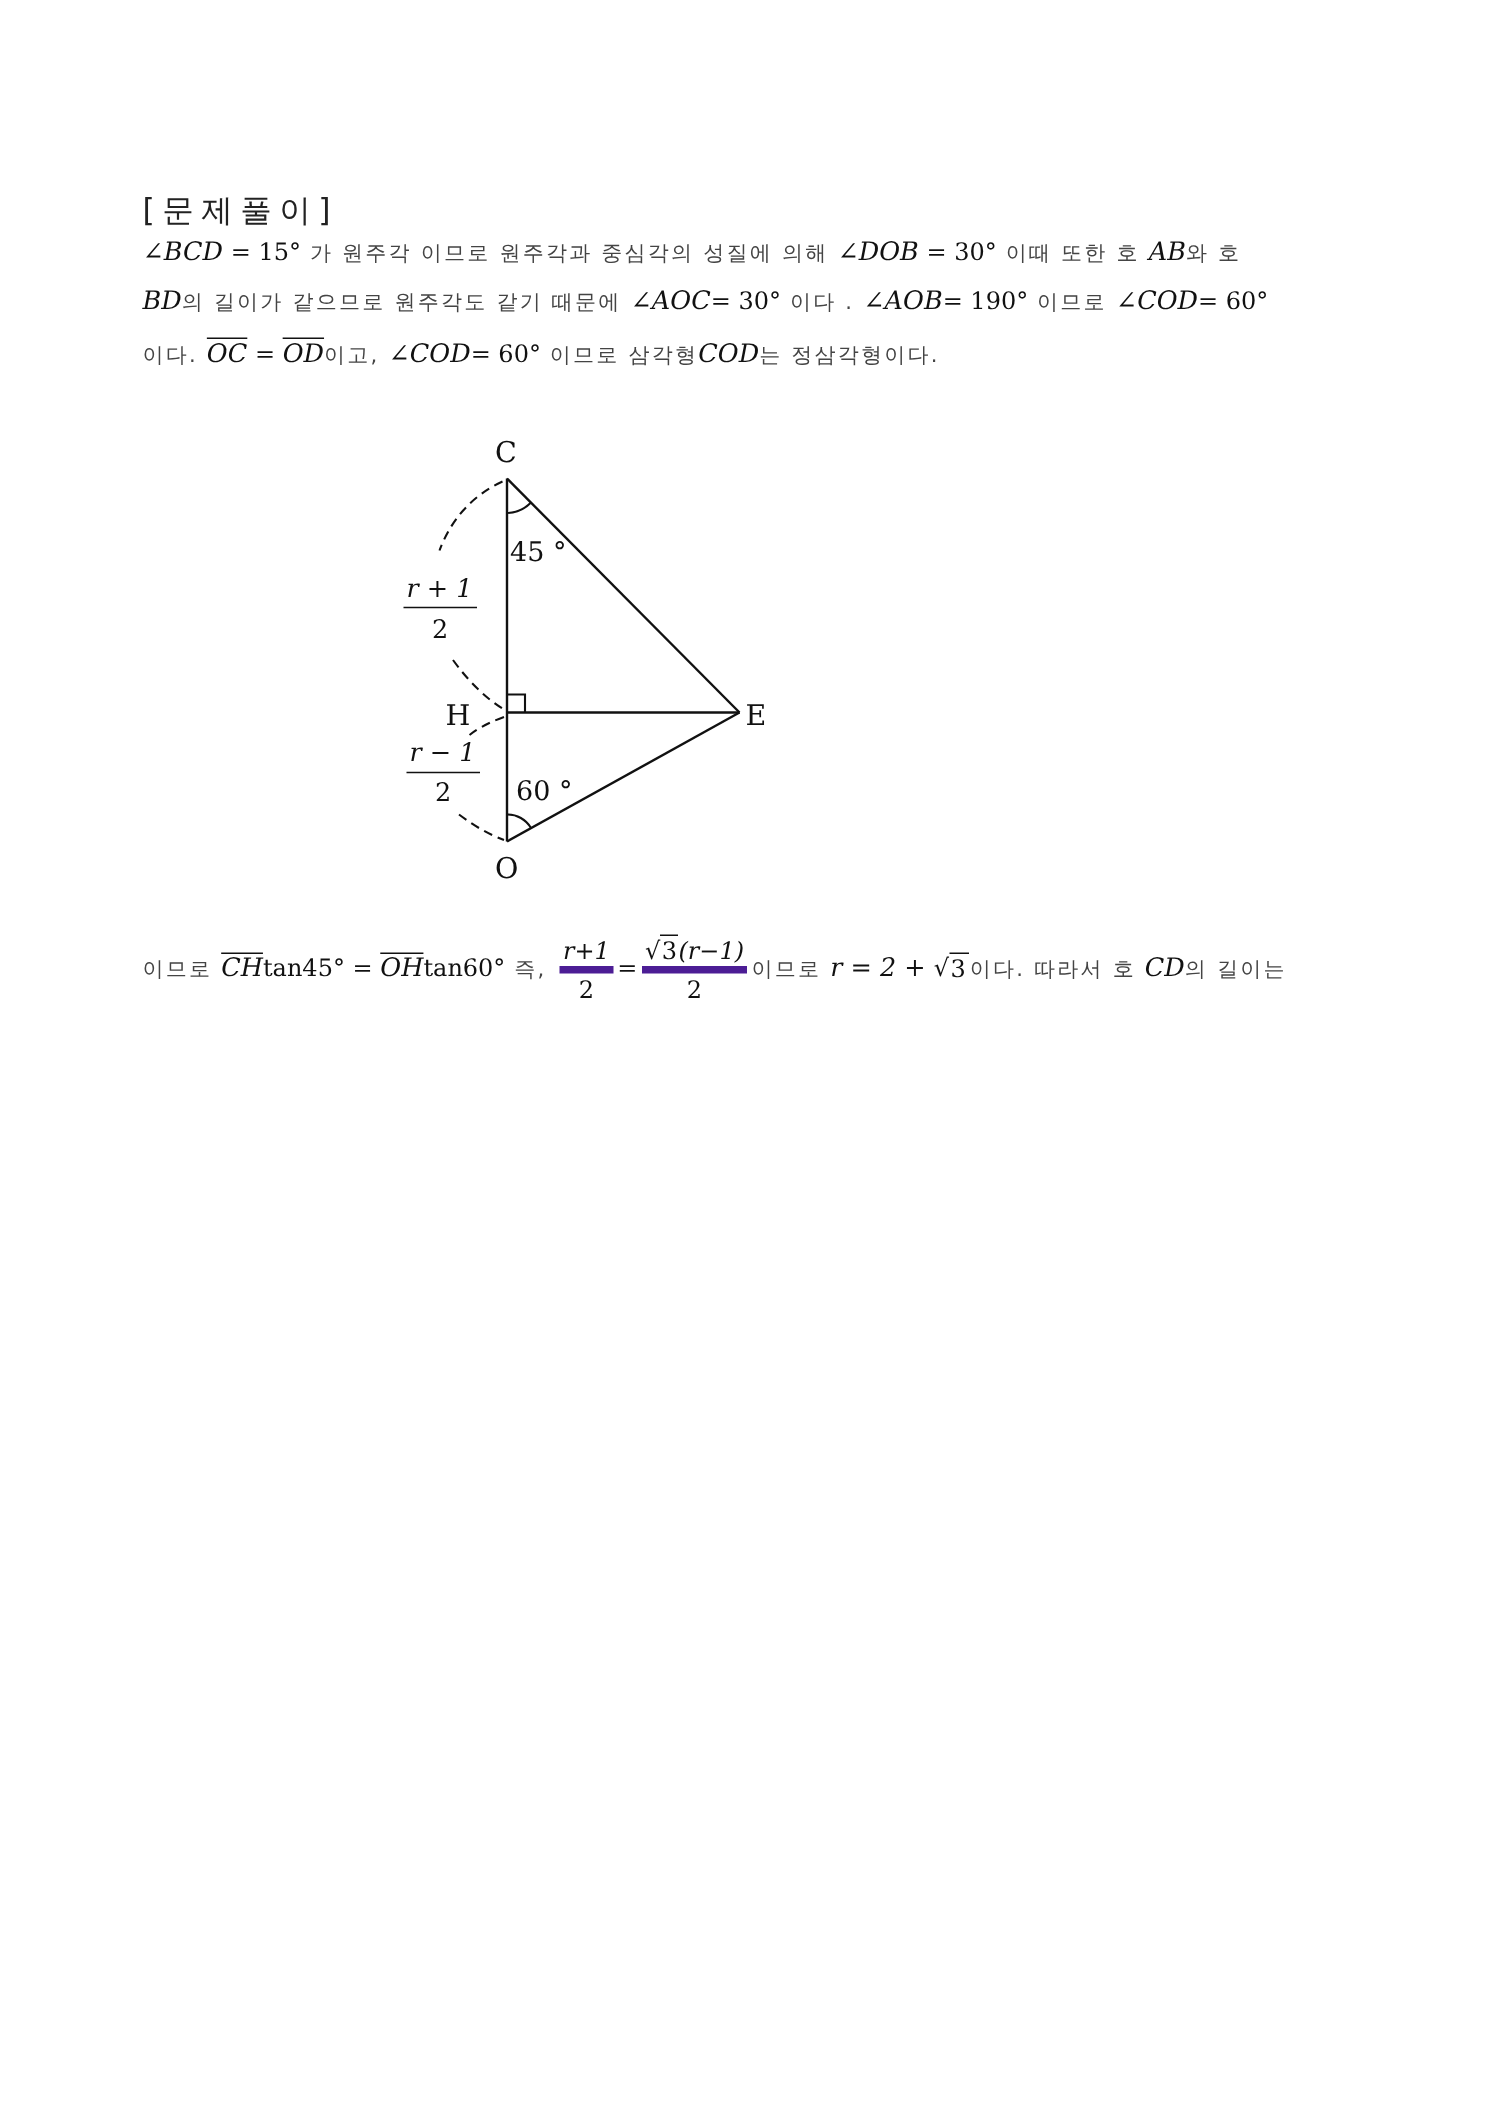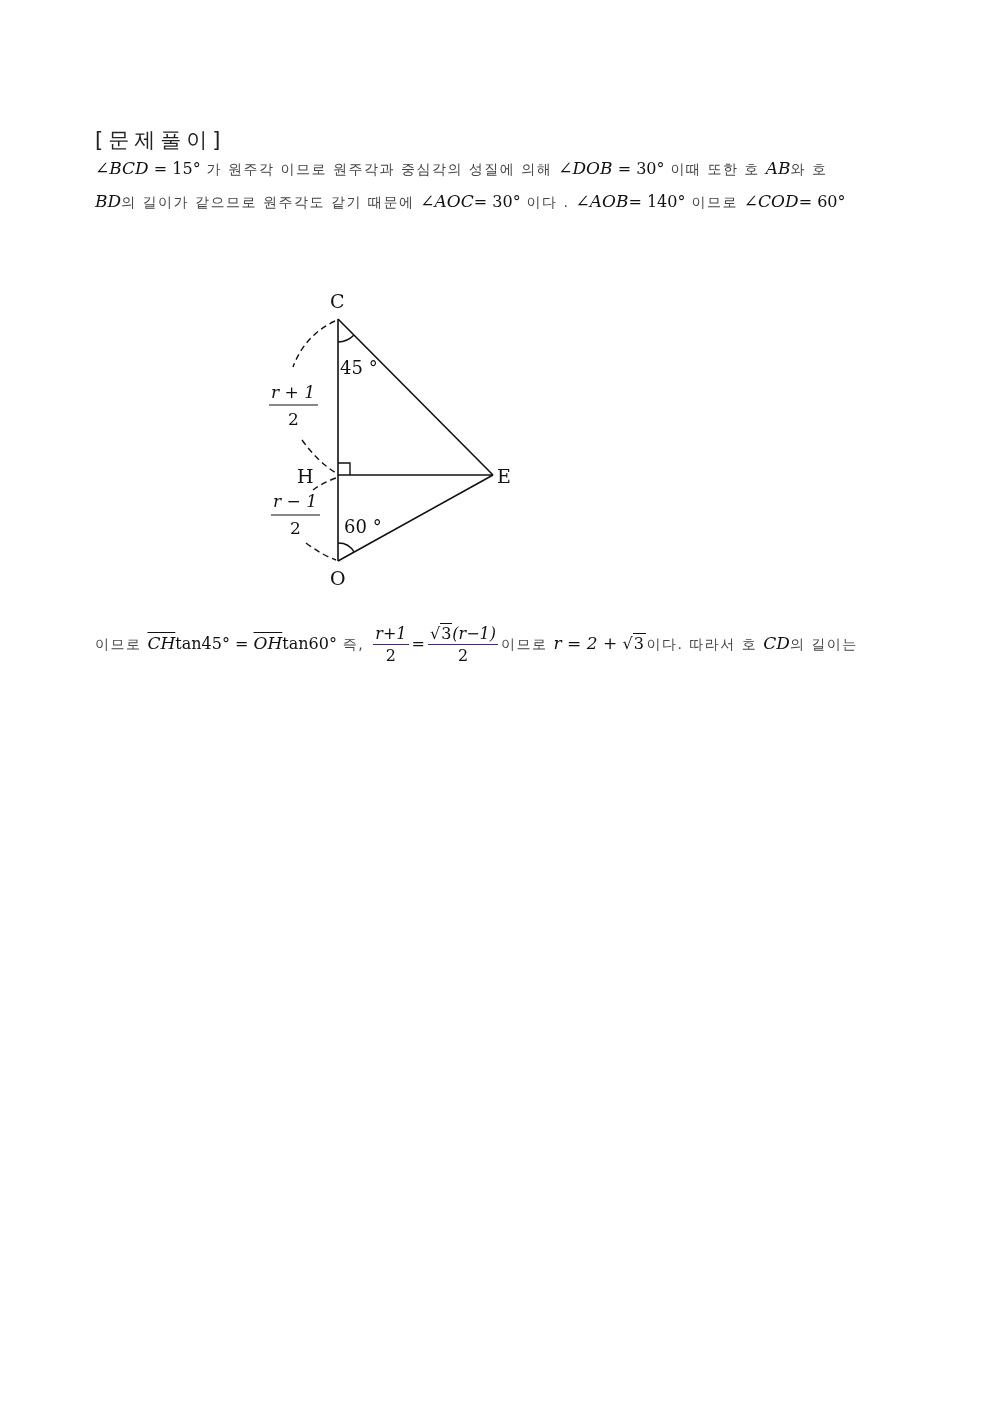--- a/index.html
+++ b/index.html
@@ -6,41 +6,44 @@
   body { width: 992px; height: 1403px; position: relative; overflow: hidden;
          font-family: "DejaVu Sans", sans-serif; color: #222; }
   .page { position: absolute; left: 0; top: 0; width: 992px; height: 1289px; }
   .line { position: absolute; left: 95px; font-size: 15px; white-space: nowrap; letter-spacing: 1.5px; color: #333; }
   .kor { font-family: "DejaVu Sans", sans-serif; font-size: 14px; color: #444; }
   .m { font-family: "DejaVu Serif", serif; font-style: italic; font-size: 17px; color: #111; letter-spacing: 0; }
   .n { font-family: "DejaVu Serif", serif; font-size: 16px; color: #111; letter-spacing: 0; }
   .ov { text-decoration: overline; }
   .title { position: absolute; left: 95px; top: 126px; font-size: 21px; letter-spacing: 5px; color: #222; }
   .frac { display: inline-flex; flex-direction: column; align-items: center; vertical-align: middle; margin: 0 3px; }
-  .frac .num { border-bottom: 1px solid #4c1d95; padding: 0 2px 1px; font-family: "DejaVu Serif", serif; font-size: 16px; color:#111; letter-spacing:0;}
+  .frac .num { border-bottom: 5px solid #4c1d95; padding: 0 2px 1px; font-family: "DejaVu Serif", serif; font-size: 16px; color:#111; letter-spacing:0;}
   .frac .den { padding-top: 1px; font-family: "DejaVu Serif", serif; font-size: 16px; color:#111; letter-spacing:0;}
   .sqrt { font-family: "DejaVu Serif", serif; font-size: 16px; color:#111; }
   .sqrt .rad { border-top: 1px solid #111; padding: 0 1px; }
   svg text { font-family: "DejaVu Serif", serif; fill: #111; }
 </style>
 </head>
 <body>
 
 <div class="page">
 
   <div class="title">[문제풀이]</div>
 
   <div class="line" style="top:158px;">
     <span class="m">∠BCD</span><span class="n"> = 15°</span><span class="kor"> 가 원주각 이므로 원주각과 중심각의 성질에 의해 </span><span class="m">∠DOB</span><span class="n"> = 30°</span><span class="kor"> 이때 또한 호 </span><span class="m">AB</span><span class="kor">와 호</span>
   </div>
 
   <div class="line" style="top:191px;">
-    <span class="m">BD</span><span class="kor">의 길이가 같으므로 원주각도 같기 때문에 </span><span class="m">∠AOC</span><span class="n">= 30°</span><span class="kor"> 이다 . </span><span class="m">∠AOB</span><span class="n">= 140°</span><span class="kor"> 이므로 </span><span class="m">∠COD</span><span class="n">= 60°</span>
+    <span class="m">BD</span><span class="kor">의 길이가 같으므로 원주각도 같기 때문에 </span><span class="m">∠AOC</span><span class="n">= 30°</span><span class="kor"> 이다 . </span><span class="m">∠AOB</span><span class="n">= 190°</span><span class="kor"> 이므로 </span><span class="m">∠COD</span><span class="n">= 60°</span>
   </div>
 
+  <div class="line" style="top:226px;">
+    <span class="kor">이다. </span><span class="m ov">OC</span><span class="n"> = </span><span class="m ov">OD</span><span class="kor">이고, </span><span class="m">∠COD</span><span class="n">= 60°</span><span class="kor"> 이므로 삼각형</span><span class="m">COD</span><span class="kor">는 정삼각형이다.</span>
+  </div>
 
 
   <svg style="position:absolute; left:0; top:0;" width="992" height="620" viewBox="0 0 992 620">
 
     <line x1="338" y1="319" x2="338" y2="561" stroke="#111" stroke-width="1.6"></line>
     <line x1="338" y1="319" x2="493" y2="475" stroke="#111" stroke-width="1.6"></line>
     <line x1="338" y1="475" x2="493" y2="475" stroke="#111" stroke-width="1.6"></line>
     <line x1="338" y1="561" x2="493" y2="475" stroke="#111" stroke-width="1.6"></line>
 
     <polyline points="338,463 350,463 350,475" fill="none" stroke="#111" stroke-width="1.4"></polyline>

